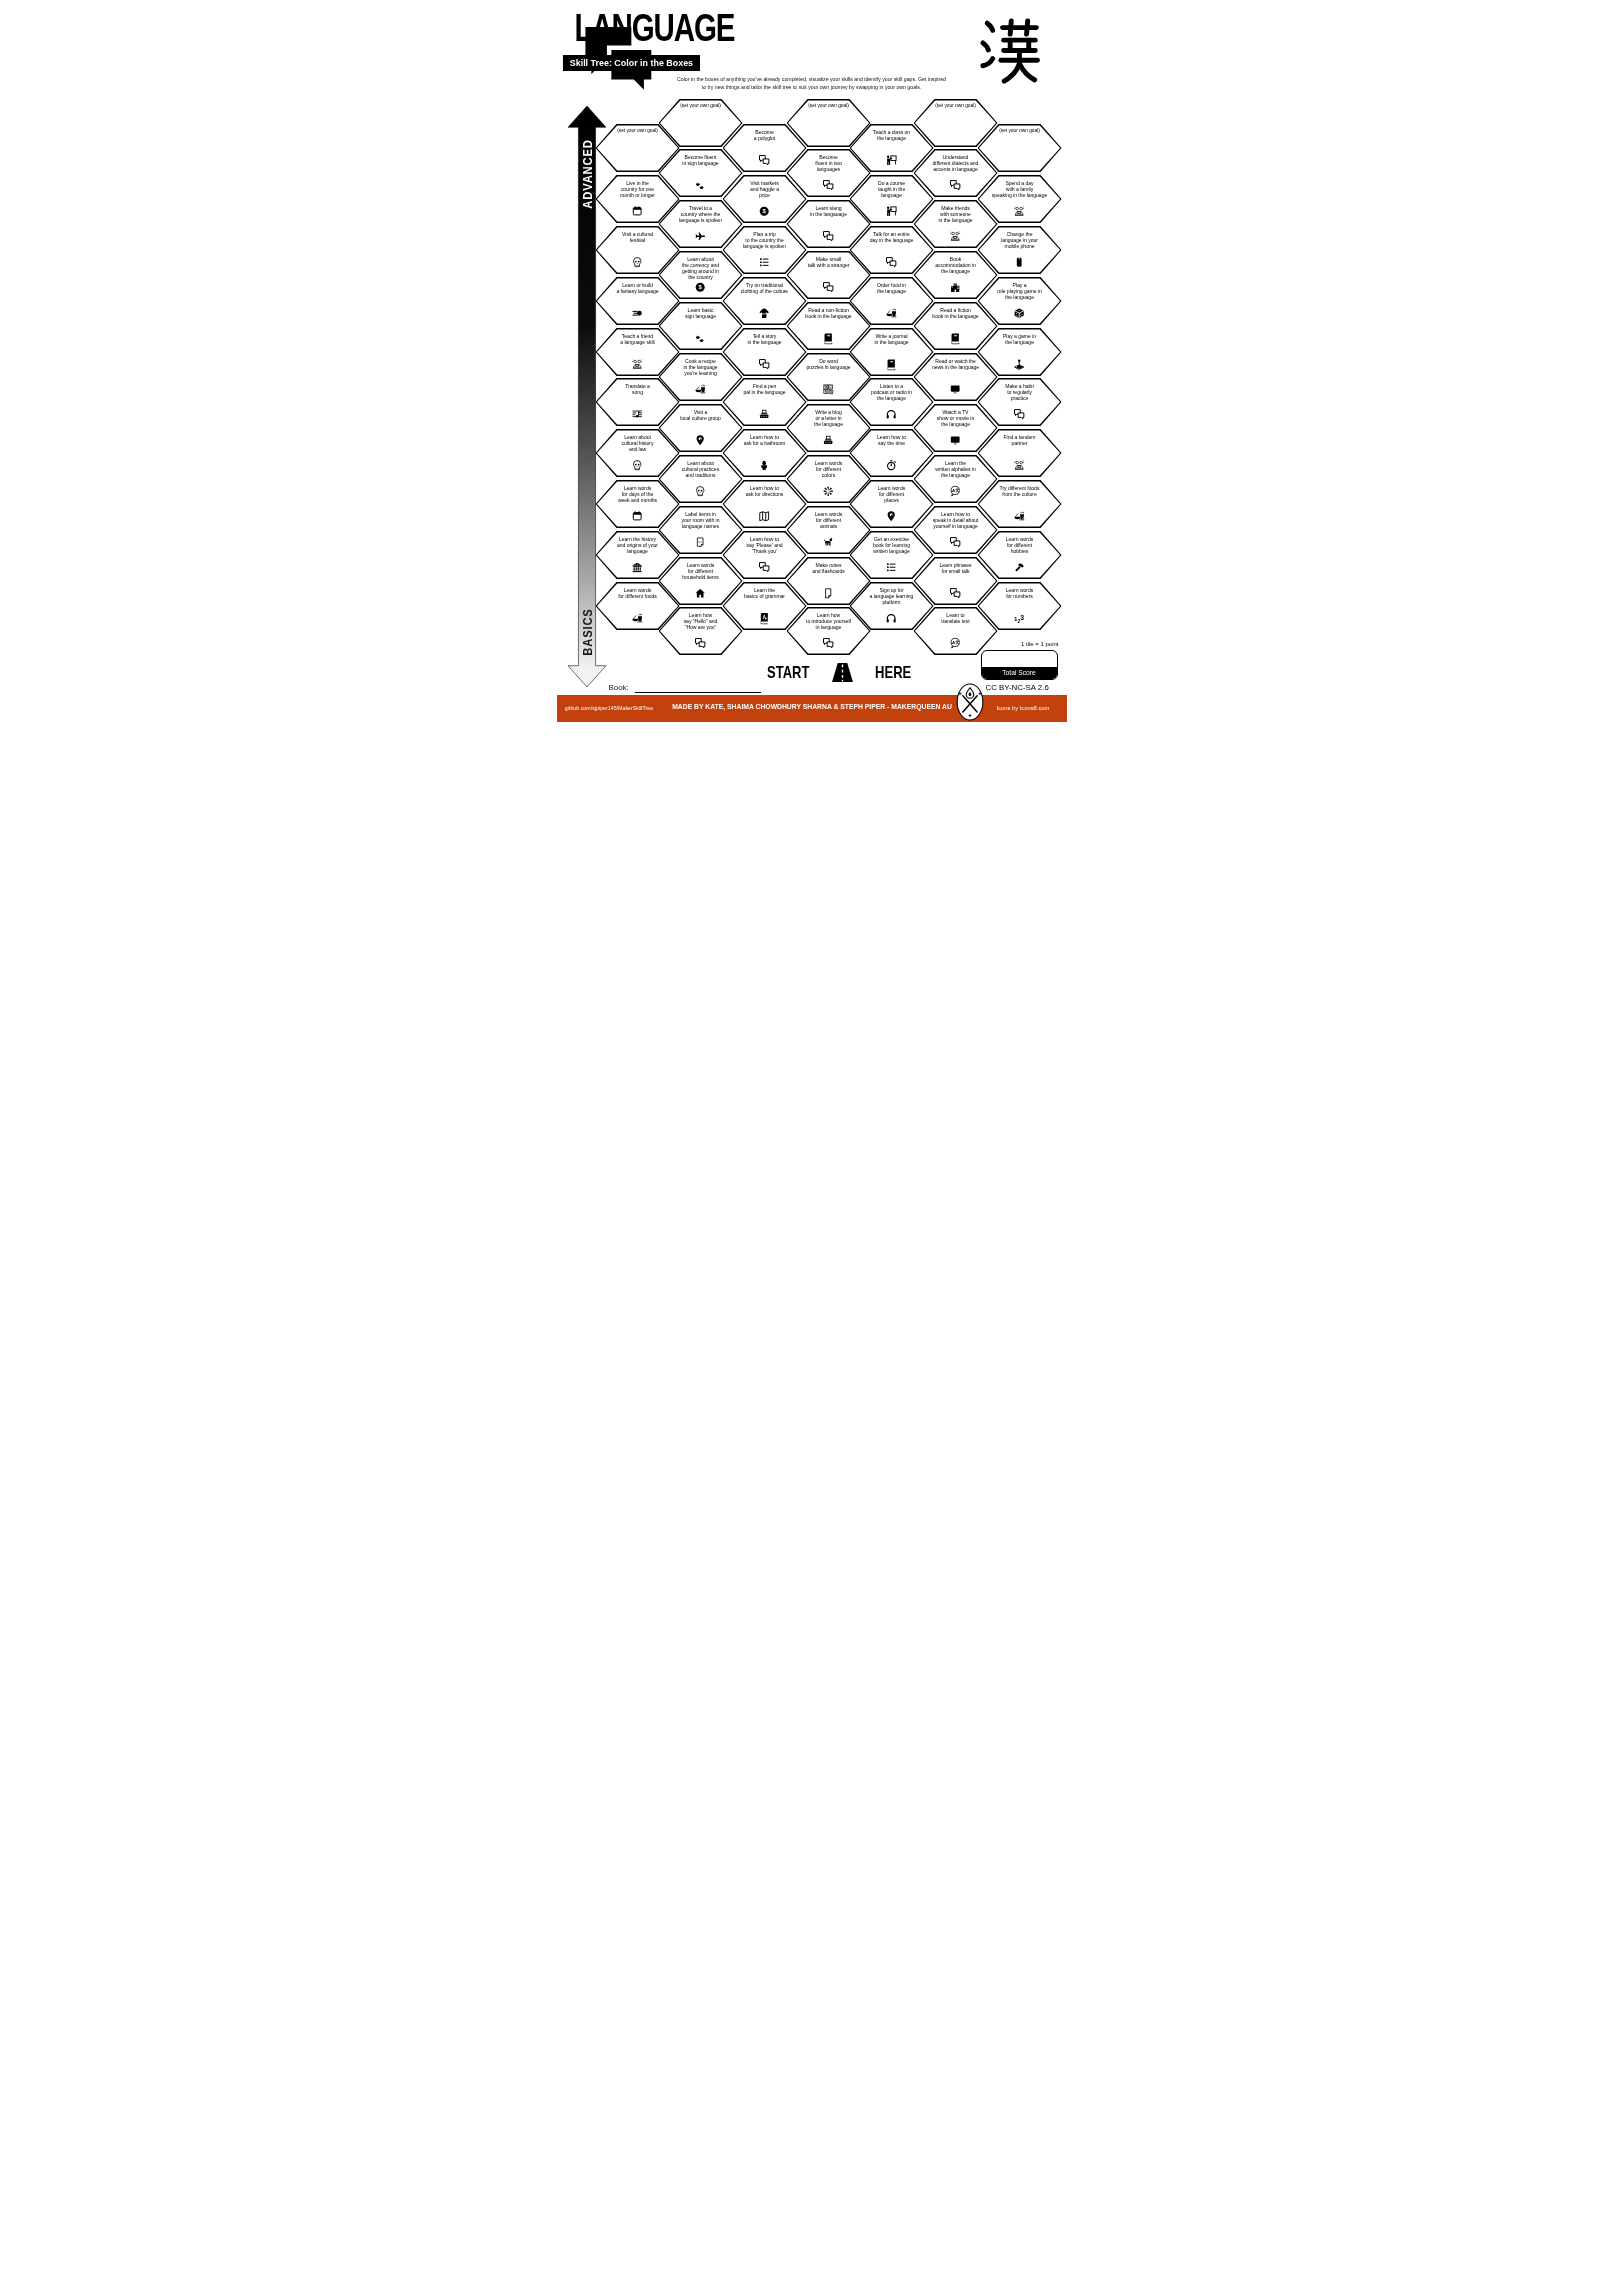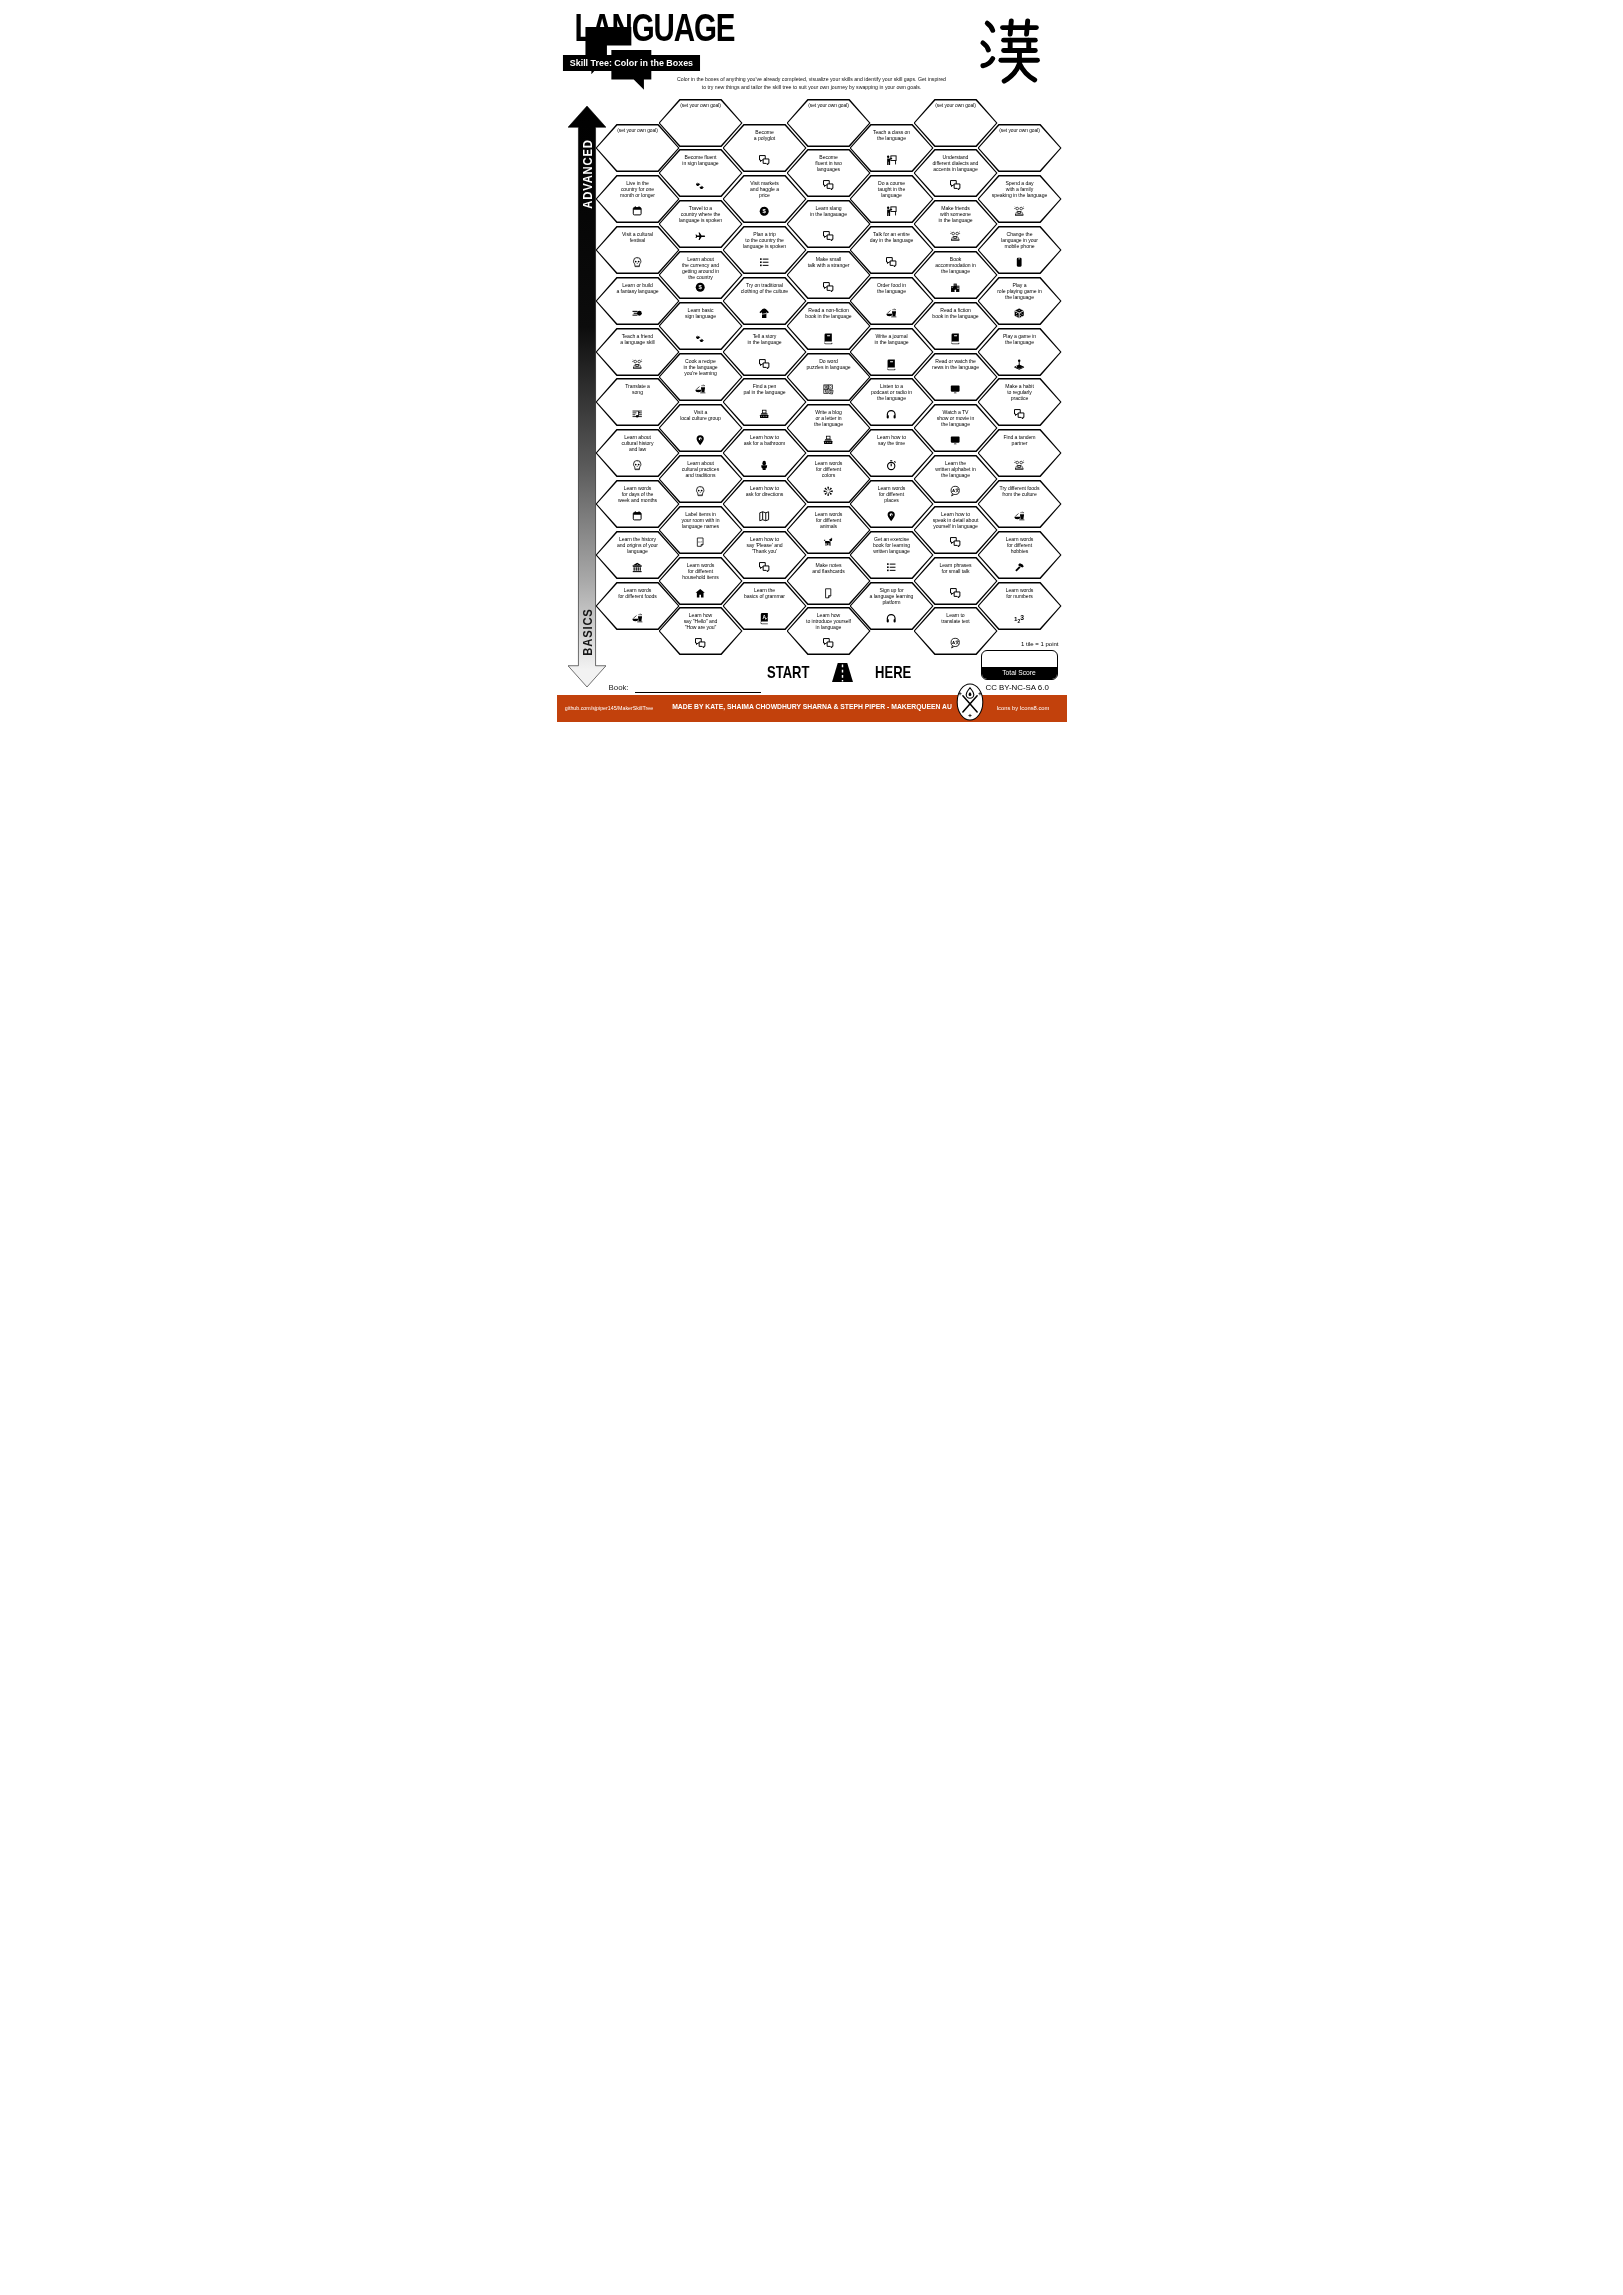--- a/index.html
+++ b/index.html
@@ -1140,21 +1140,21 @@
     <span class="start-word">HERE</span>
   </div>
 
   <div id="name-row">Book:</div>
   <div id="name-line"></div>
 
   <div id="tile-note">1 tile = 1 point</div>
   <div id="score-box">
     <div id="score-band">Total Score</div>
   </div>
-  <div id="cc-license">CC BY-NC-SA 6.0</div>
+  <div id="cc-license">CC BY-NC-SA 2.6</div>
   <svg id="mq-logo" viewBox="0 0 64 82" width="30" height="38">
       <use href="#makerqueen-logo-icon"></use>
     </svg>
 
   <div id="footer-bar">
     <div id="repo">github.com/sjpiper145/MakerSkillTree</div>
     <div id="credit">MADE BY KATE, SHAIMA CHOWDHURY SHARNA &amp; STEPH PIPER  -  MAKERQUEEN AU</div>
     <div id="icons-credit">Icons by Icons8.com</div>
   </div>
 

